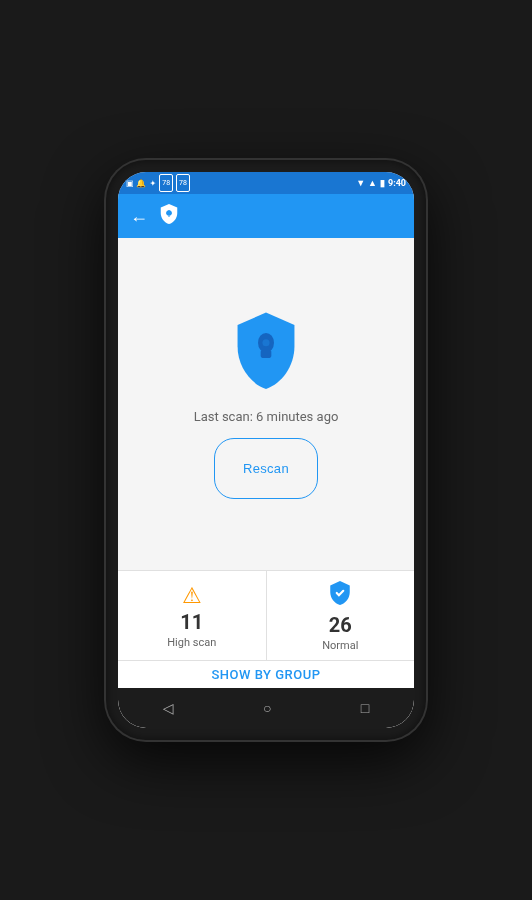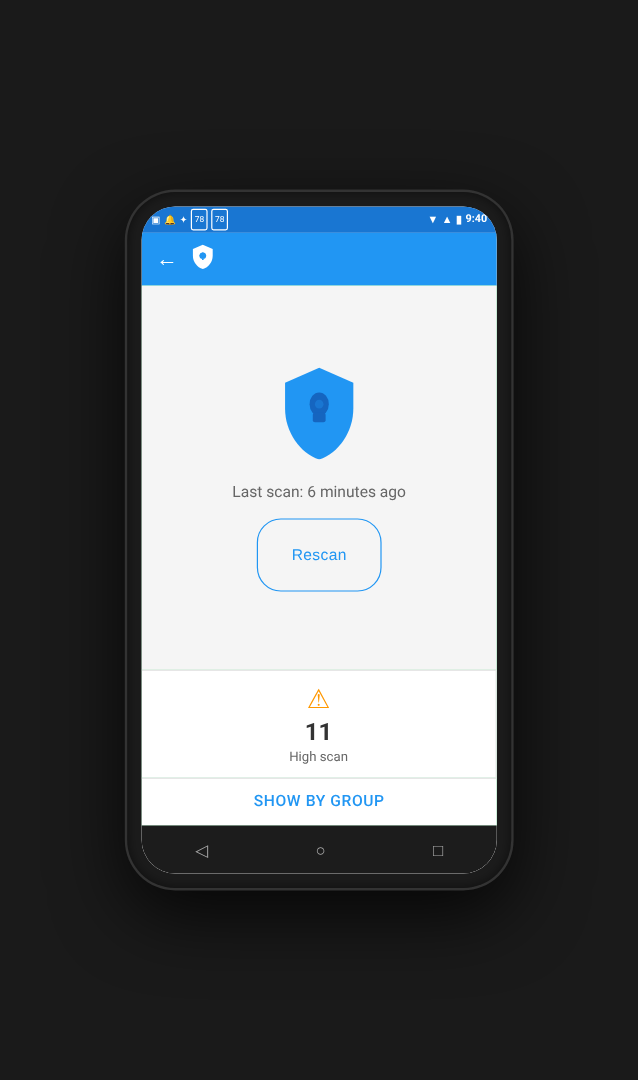--- a/index.html
+++ b/index.html
@@ -108,21 +108,21 @@
     .shield-icon-bar {
       color: white;
       font-size: 18px;
     }
 
     
     .main-content {
       flex: 1;
       display: flex;
       flex-direction: column;
-      background: #86efac;
+      background: #a3a3a3;
       overflow: hidden;
     }
 
     
     .hero-section {
       flex: 1;
       display: flex;
       flex-direction: column;
       align-items: center;
       justify-content: center;
@@ -193,21 +193,21 @@
     }
 
     .stat-label {
       font-size: 11px;
       color: #666;
     }
 
     
     .show-by-group {
       background: white;
-      height: 40px;
+      height: 28px;
       display: flex;
       align-items: center;
       justify-content: center;
       border-top: 1px solid #e0e0e0;
       cursor: pointer;
       flex-shrink: 0;
     }
 
     .show-by-group span {
       color: #2196f3;
@@ -282,20 +282,30 @@
 
         <button class="rescan-btn">Rescan</button>
       </div>
 
       <div class="stats-section">
         <div class="stat-item">
           <span class="stat-icon warning-icon">⚠</span>
           <span class="stat-number">11</span>
           <span class="stat-label">High scan</span>
         </div>
+        <div class="stat-item">
+          <span class="stat-icon check-shield-icon">
+            <svg width="26" height="26" viewBox="0 0 24 24" fill="#2196f3">
+              <path d="M12 1L3 5v6c0 5.55 3.84 10.74 9 12 5.16-1.26 9-6.45 9-12V5l-9-4z"></path>
+              <path d="M9 12l2 2 4-4" stroke="white" stroke-width="2" fill="none" stroke-linecap="round"></path>
+            </svg>
+          </span>
+          <span class="stat-number">26</span>
+          <span class="stat-label">Normal</span>
+        </div>
       </div>
 
       <div class="show-by-group">
         <span>SHOW BY GROUP</span>
       </div>
 
     </div>
 
     <div class="nav-bar">
       <span class="nav-icon">◁</span>

